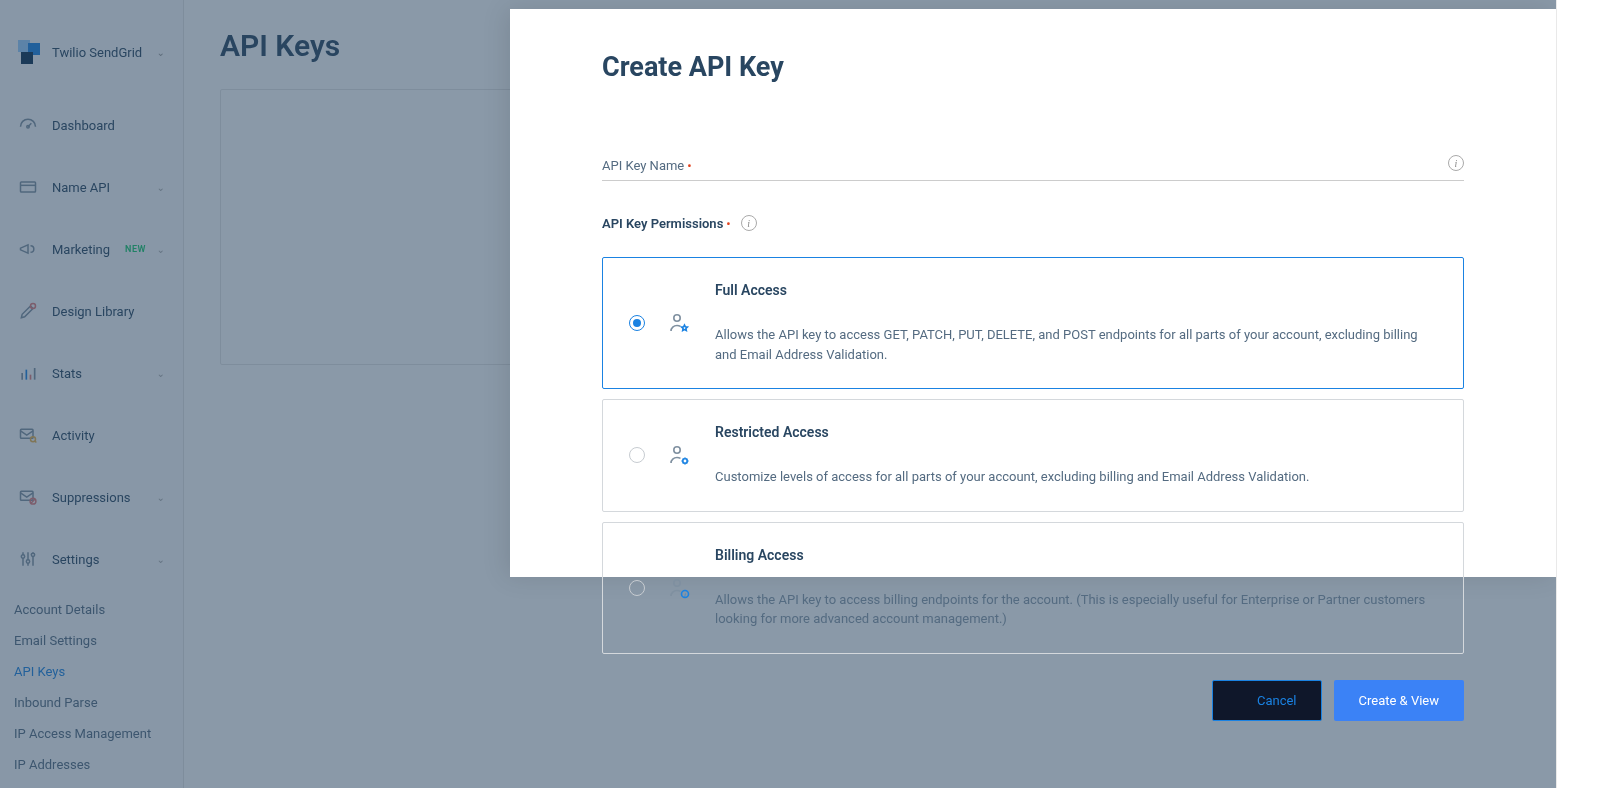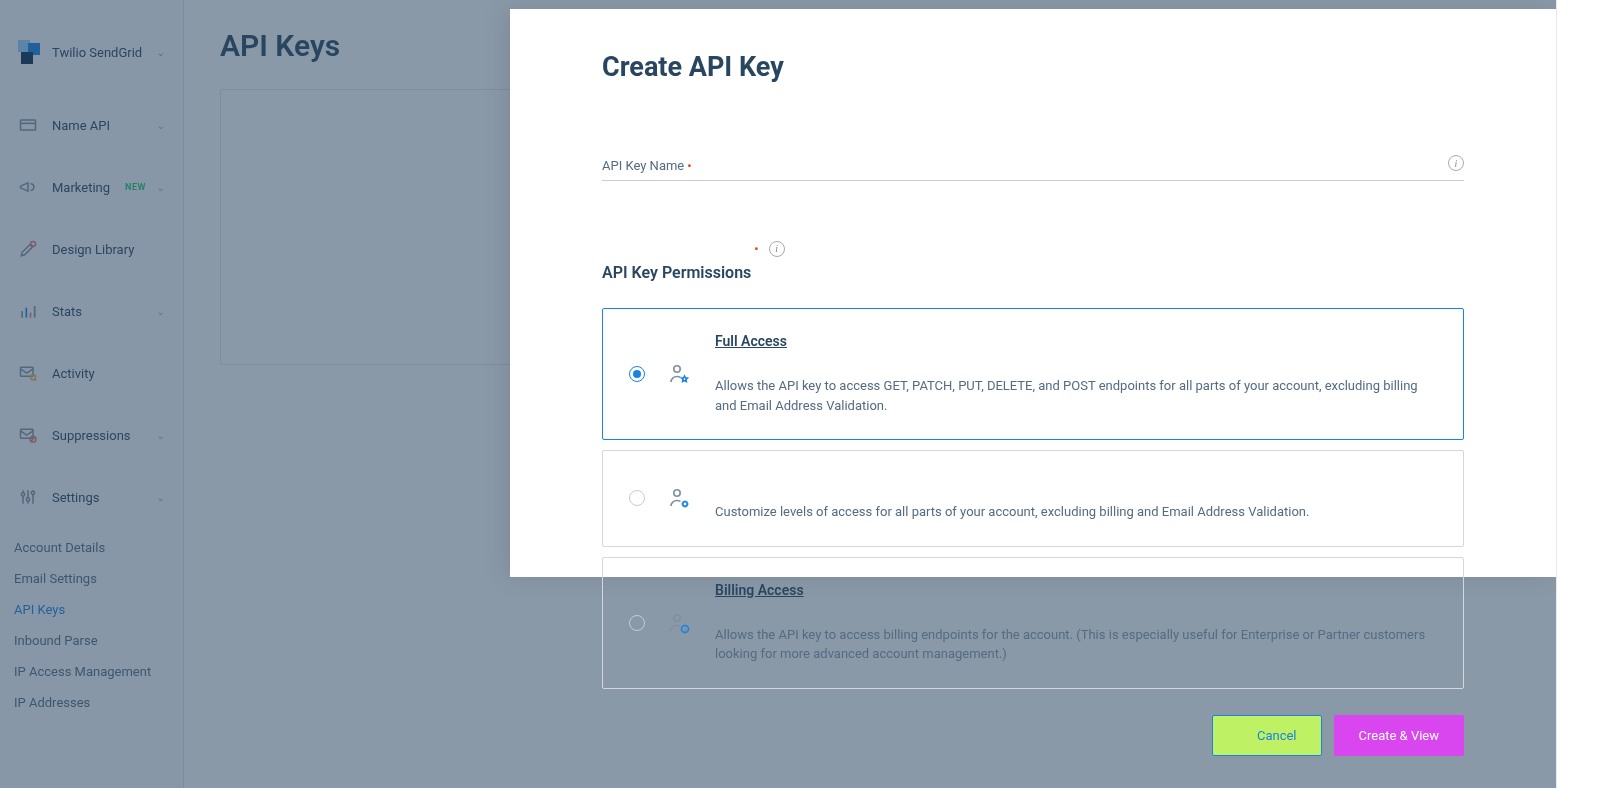--- a/index.html
+++ b/index.html
@@ -149,24 +149,23 @@
   .field-info {
     position: absolute; right: 0; top: 0;
   }
   .perm-header {
     display: flex;
     align-items: center;
     gap: 10px;
     margin-bottom: 26px;
   }
   .perm-label {
-    font-size: 16px;
+    font-size: 13px;
     font-weight: 600;
     color: #294661;
-    margin-top: 48px;
   }
   .option {
     border: 1px solid #d4d8dc;
     border-radius: 2px;
     display: flex;
     align-items: center;
     padding: 24px 26px;
     margin-bottom: 10px;
     cursor: pointer;
   }
@@ -194,21 +193,20 @@
     flex-shrink: 0;
   }
   .option-text {
     margin-left: 24px;
   }
   .option-title {
     font-size: 14px;
     font-weight: 600;
     color: #294661;
     margin-bottom: 12px;
-    text-decoration: underline;
   }
   .option-desc {
     font-size: 13px;
     color: #546b81;
     line-height: 1.5;
     margin-top: 27px;
   }
   .modal-actions {
     display: flex;
     justify-content: flex-end;
@@ -219,27 +217,27 @@
     height: 41px;
     padding: 0 24px;
     font-size: 13px;
     border-radius: 2px;
     display: flex;
     align-items: center;
     cursor: pointer;
     border: 1px solid transparent;
   }
   .btn-secondary {
-    background: #bef264;
+    background: #0f172a;
     border-color: #1a82e2;
     color: #1a82e2;
     padding-left: 44px;
   }
   .btn-primary {
-    background: #d946ef;
+    background: #3b82f6;
     color: #fff;
   }
   .right-rail {
     position: absolute;
     right: 0; top: 0;
     width: 44px;
     height: 788px;
     border-left: 1px solid #e9e9e9;
     background: #fff;
     z-index: 11;
@@ -252,20 +250,30 @@
   <div class="brand">
     <div class="brand-logo">
       <span style="left:0;top:0;width:12px;height:12px;background:#99cfff"></span>
       <span style="left:10px;top:3px;width:12px;height:12px;background:#1a82e2"></span>
       <span style="left:3px;top:12px;width:12px;height:12px;background:#0b2e4f"></span>
     </div>
     <span>Twilio SendGrid</span>
     <span class="brand-chevron">⌄</span>
   </div>
 
+  <div class="nav-item">
+    <span class="nav-icon">
+      <svg width="20" height="20" viewBox="0 0 24 24" fill="none" stroke="#7f90a0" stroke-width="1.8">
+          <path d="M3 14a9 9 0 0 1 18 0"></path>
+          <circle cx="12" cy="14" r="1.5"></circle>
+          <line x1="12" y1="14" x2="16" y2="10"></line>
+        </svg>
+    </span>
+    <span>Dashboard</span>
+  </div>
 
   <div class="nav-item">
     <span class="nav-icon">
       <svg width="20" height="20" viewBox="0 0 24 24" fill="none" stroke="#7f90a0" stroke-width="1.8">
           <rect x="3" y="6" width="18" height="12" rx="1"></rect>
           <line x1="3" y1="10" x2="21" y2="10"></line>
         </svg>
     </span>
     <span>Name API</span>
     <span class="nav-chevron">⌄</span>
@@ -399,20 +407,21 @@
       <span class="radio off"></span>
       <span class="option-icon">
         <svg width="24" height="24" viewBox="0 0 24 24" fill="none" stroke="#7f90a0" stroke-width="1.6">
             <circle cx="10" cy="7" r="3.2"></circle>
             <path d="M4 20c0-3.2 2.7-5.5 6-5.5 1.3 0 2.5.3 3.5.9"></path>
             <circle cx="18" cy="18" r="2.2" stroke="#1a82e2"></circle>
             <path d="M18 14.5v1M18 20.5v1M14.5 18h1M20.5 18h1M15.6 15.6l.7.7M19.7 19.7l.7.7M20.4 15.6l-.7.7M16.3 19.7l-.7.7" stroke="#1a82e2"></path>
           </svg>
       </span>
       <div class="option-text">
+        <div class="option-title">Restricted Access</div>
         <div class="option-desc">Customize levels of access for all parts of your account, excluding billing and Email Address Validation.</div>
       </div>
     </div>
 
     <div class="option">
       <span class="radio off"></span>
       <span class="option-icon">
         <svg width="24" height="24" viewBox="0 0 24 24" fill="none" stroke="#7f90a0" stroke-width="1.6">
             <circle cx="10" cy="7" r="3.2"></circle>
             <path d="M4 20c0-3.2 2.7-5.5 6-5.5 1.3 0 2.5.3 3.5.9"></path>

